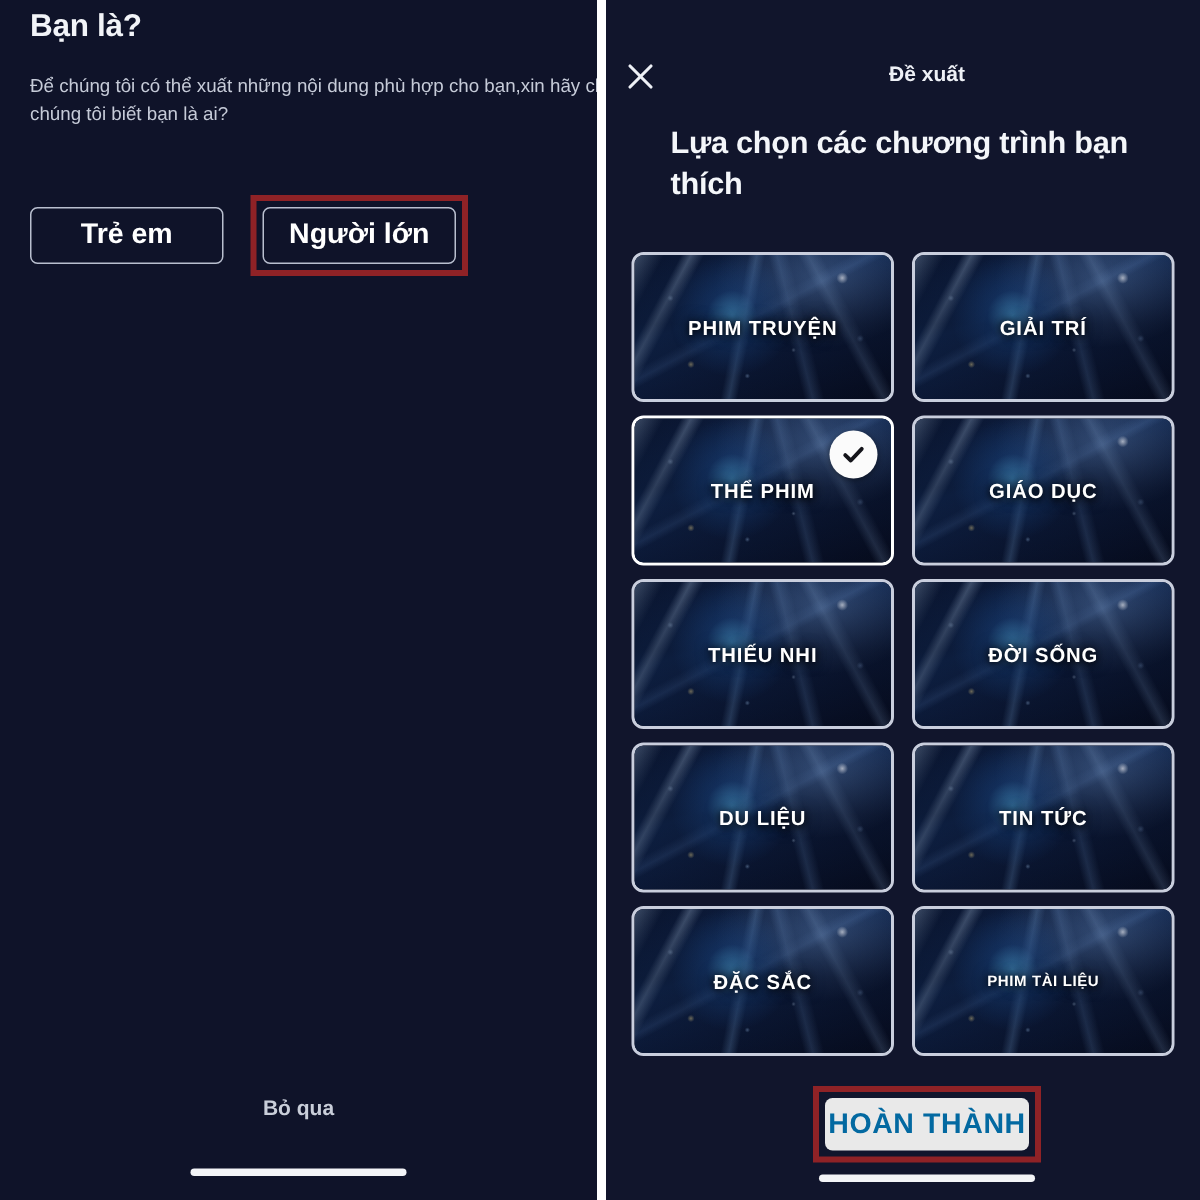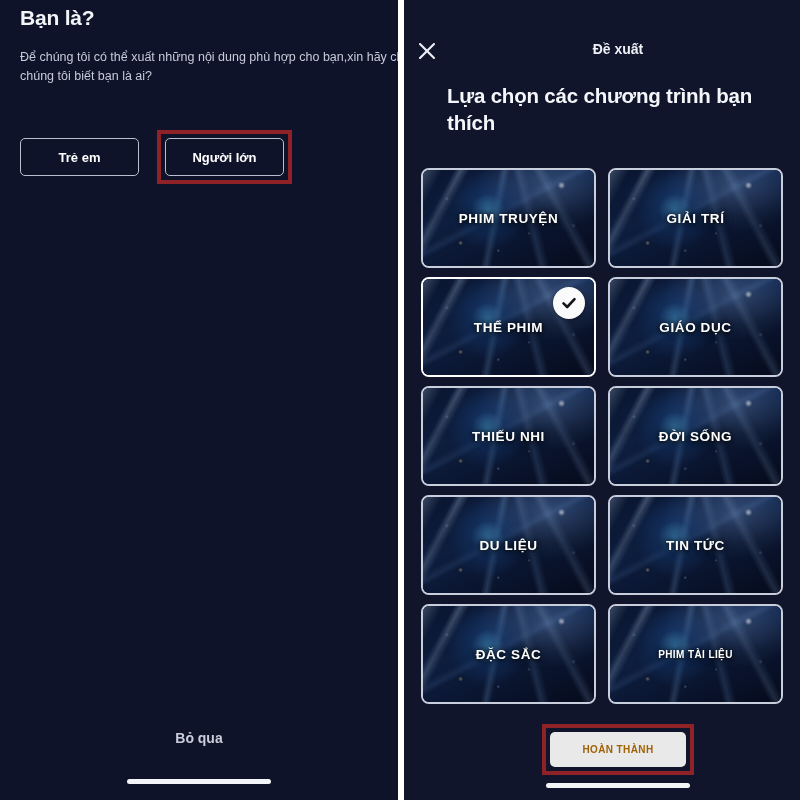--- a/index.html
+++ b/index.html
@@ -66,27 +66,27 @@
   }
 
   .choice-row {
     position: absolute;
     left: 20px;
     top: 130px;
     display: flex;
     align-items: center;
   }
   .choice-btn {
-    width: 119px;
+    width: 129px;
     height: 38px;
     border: 1.4px solid #b9bfcf;
     border-radius: 5px;
     background: transparent;
     color: #ffffff;
-    font-size: 13px;
+    font-size: 19px;
     font-weight: bold;
     display: flex;
     align-items: center;
     justify-content: center;
     box-sizing: border-box;
     font-family: "Liberation Sans", sans-serif;
   }
   .hl-box {
     border: 4px solid #8f2226;
     padding: 4px;
@@ -245,22 +245,22 @@
     left: 50%;
     transform: translateX(-50%);
     top: 724px;
   }
   .done-btn {
     width: 136px;
     height: 35px;
     background: #e9e9e9;
     border: none;
     border-radius: 5px;
-    color: #a16207;
-    font-size: 10px;
+    color: #0369a1;
+    font-size: 19px;
     font-weight: bold;
     letter-spacing: 0.4px;
     display: flex;
     align-items: center;
     justify-content: center;
     font-family: "Liberation Sans", sans-serif;
   }
   .r-home-bar {
     position: absolute;
     left: 50%;

